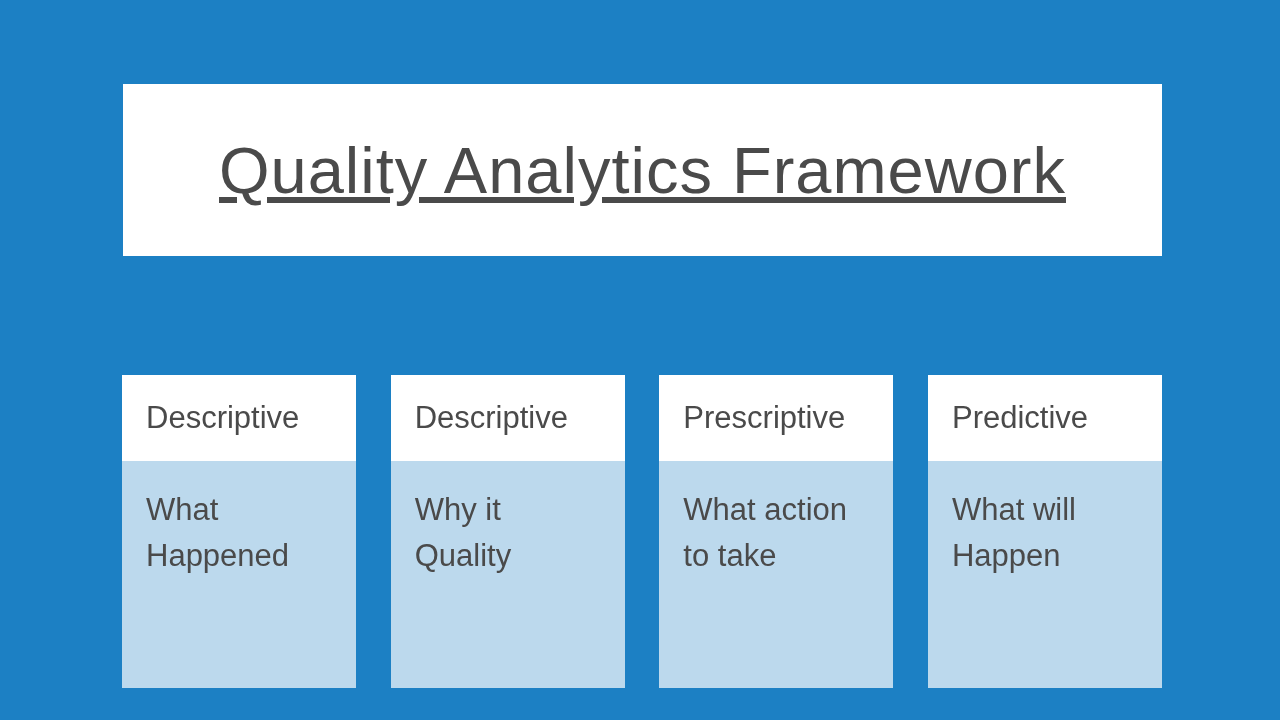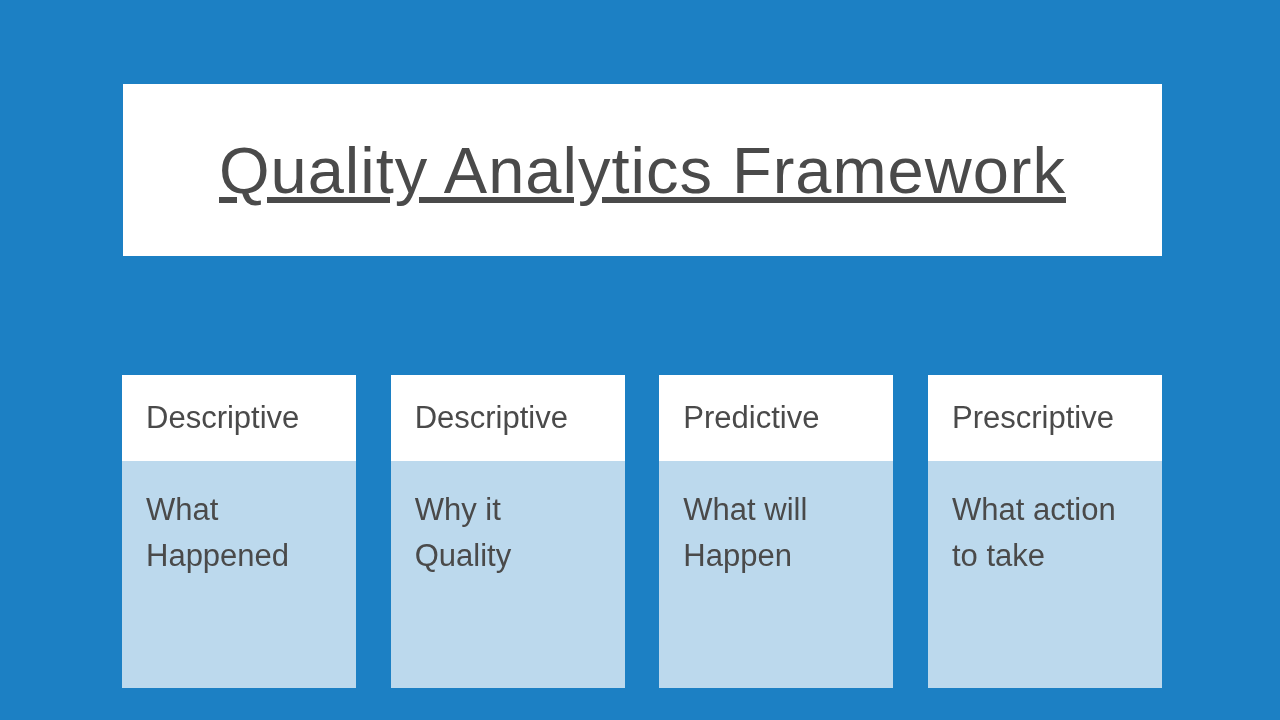--- a/index.html
+++ b/index.html
@@ -95,25 +95,25 @@
 Happened</div>
     </div>
 
     <div class="column">
       <div class="column-header">Descriptive</div>
       <div class="column-body">Why it
 Quality</div>
     </div>
 
     <div class="column">
+      <div class="column-header">Prescriptive</div>
+      <div class="column-body">What action
+to take</div>
+    </div>
+
+    <div class="column">
       <div class="column-header">Predictive</div>
       <div class="column-body">What will
 Happen</div>
-    </div>
-
-    <div class="column">
-      <div class="column-header">Prescriptive</div>
-      <div class="column-body">What action
-to take</div>
     </div>
 
   </div>
 </div>
 
 </body></html>

